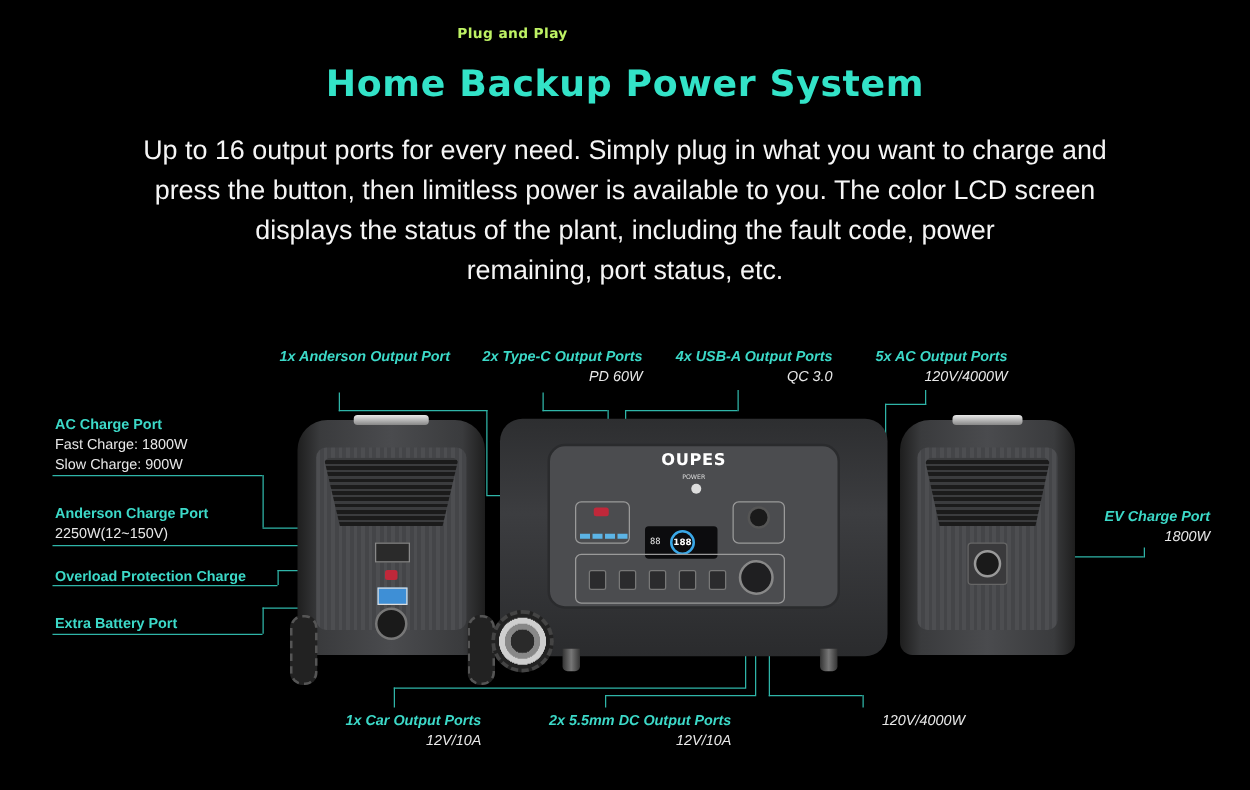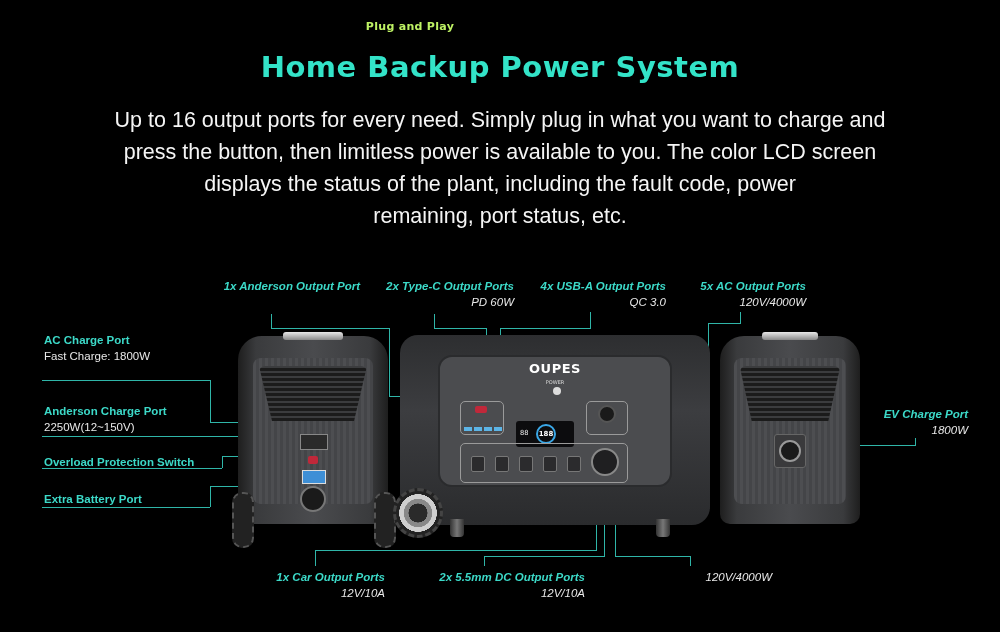--- a/index.html
+++ b/index.html
@@ -181,27 +181,28 @@
   <span class="s">QC 3.0</span>
 </div>
 <div class="label c" style="left:676px;top:278px;width:130px;">
   <span class="h">5x AC Output Ports</span>
   <span class="s">120V/4000W</span>
 </div>
 
 <div class="label l" style="left:44px;top:332px;width:170px;">
   <span class="h">AC Charge Port</span>
   <span class="s">Fast Charge: 1800W</span>
+  <span class="s">Slow Charge: 900W</span>
 </div>
 <div class="label l" style="left:44px;top:403px;width:170px;">
   <span class="h">Anderson Charge Port</span>
   <span class="s">2250W(12~150V)</span>
 </div>
 <div class="label l" style="left:44px;top:454px;width:190px;">
-  <span class="h">Overload Protection Switch</span>
+  <span class="h">Overload Protection Charge</span>
 </div>
 <div class="label l" style="left:44px;top:491px;width:170px;">
   <span class="h">Extra Battery Port</span>
 </div>
 
 <div class="label c" style="left:862px;top:406px;width:106px;">
   <span class="h">EV Charge Port</span>
   <span class="s">1800W</span>
 </div>
 

